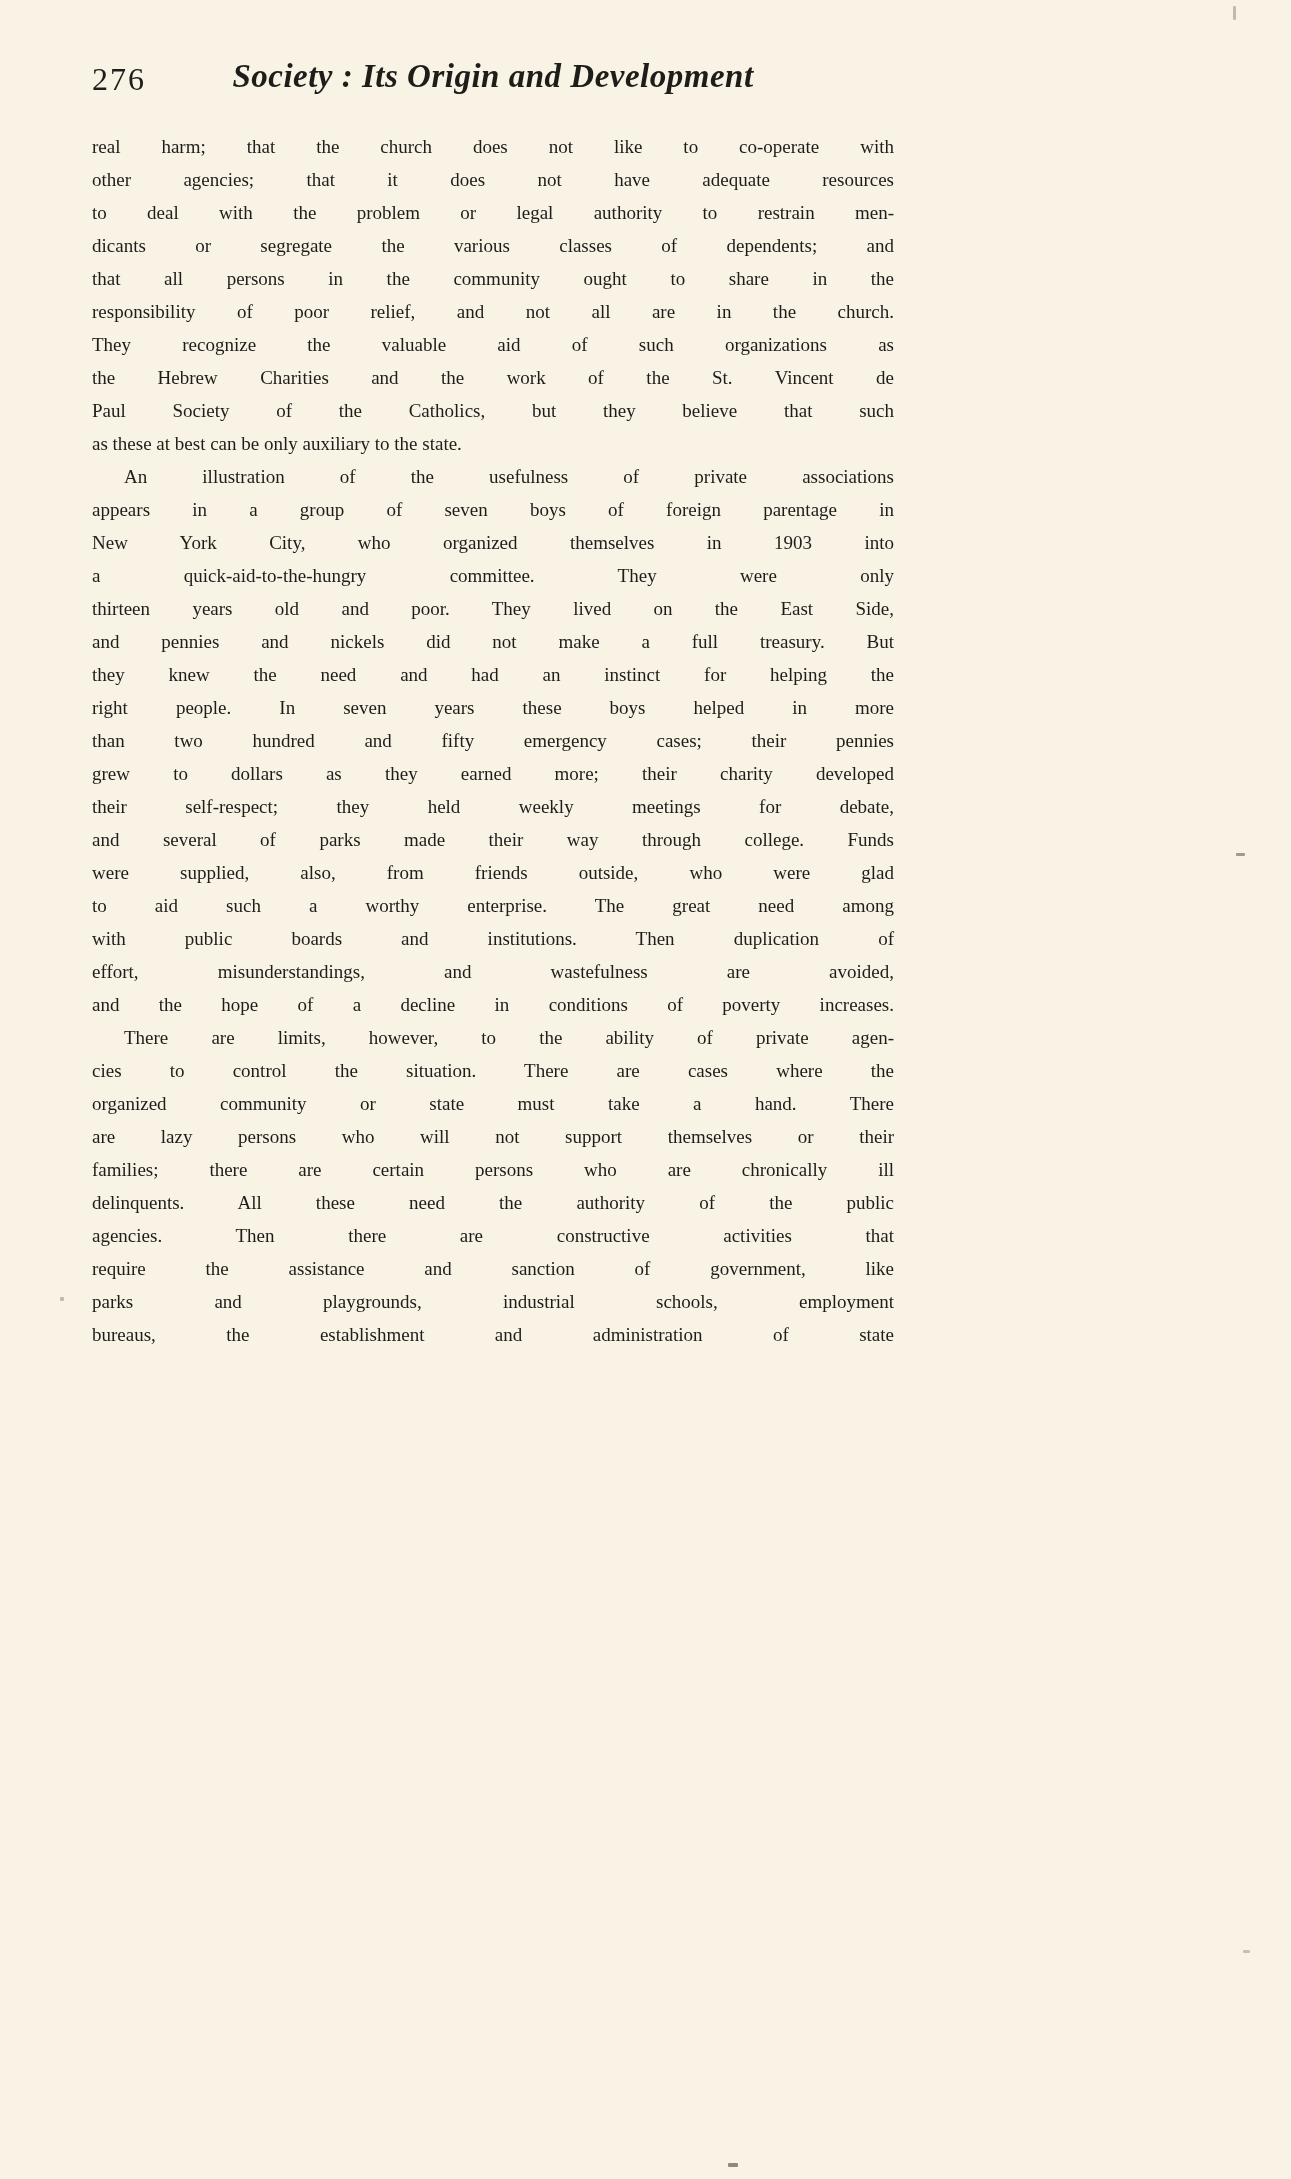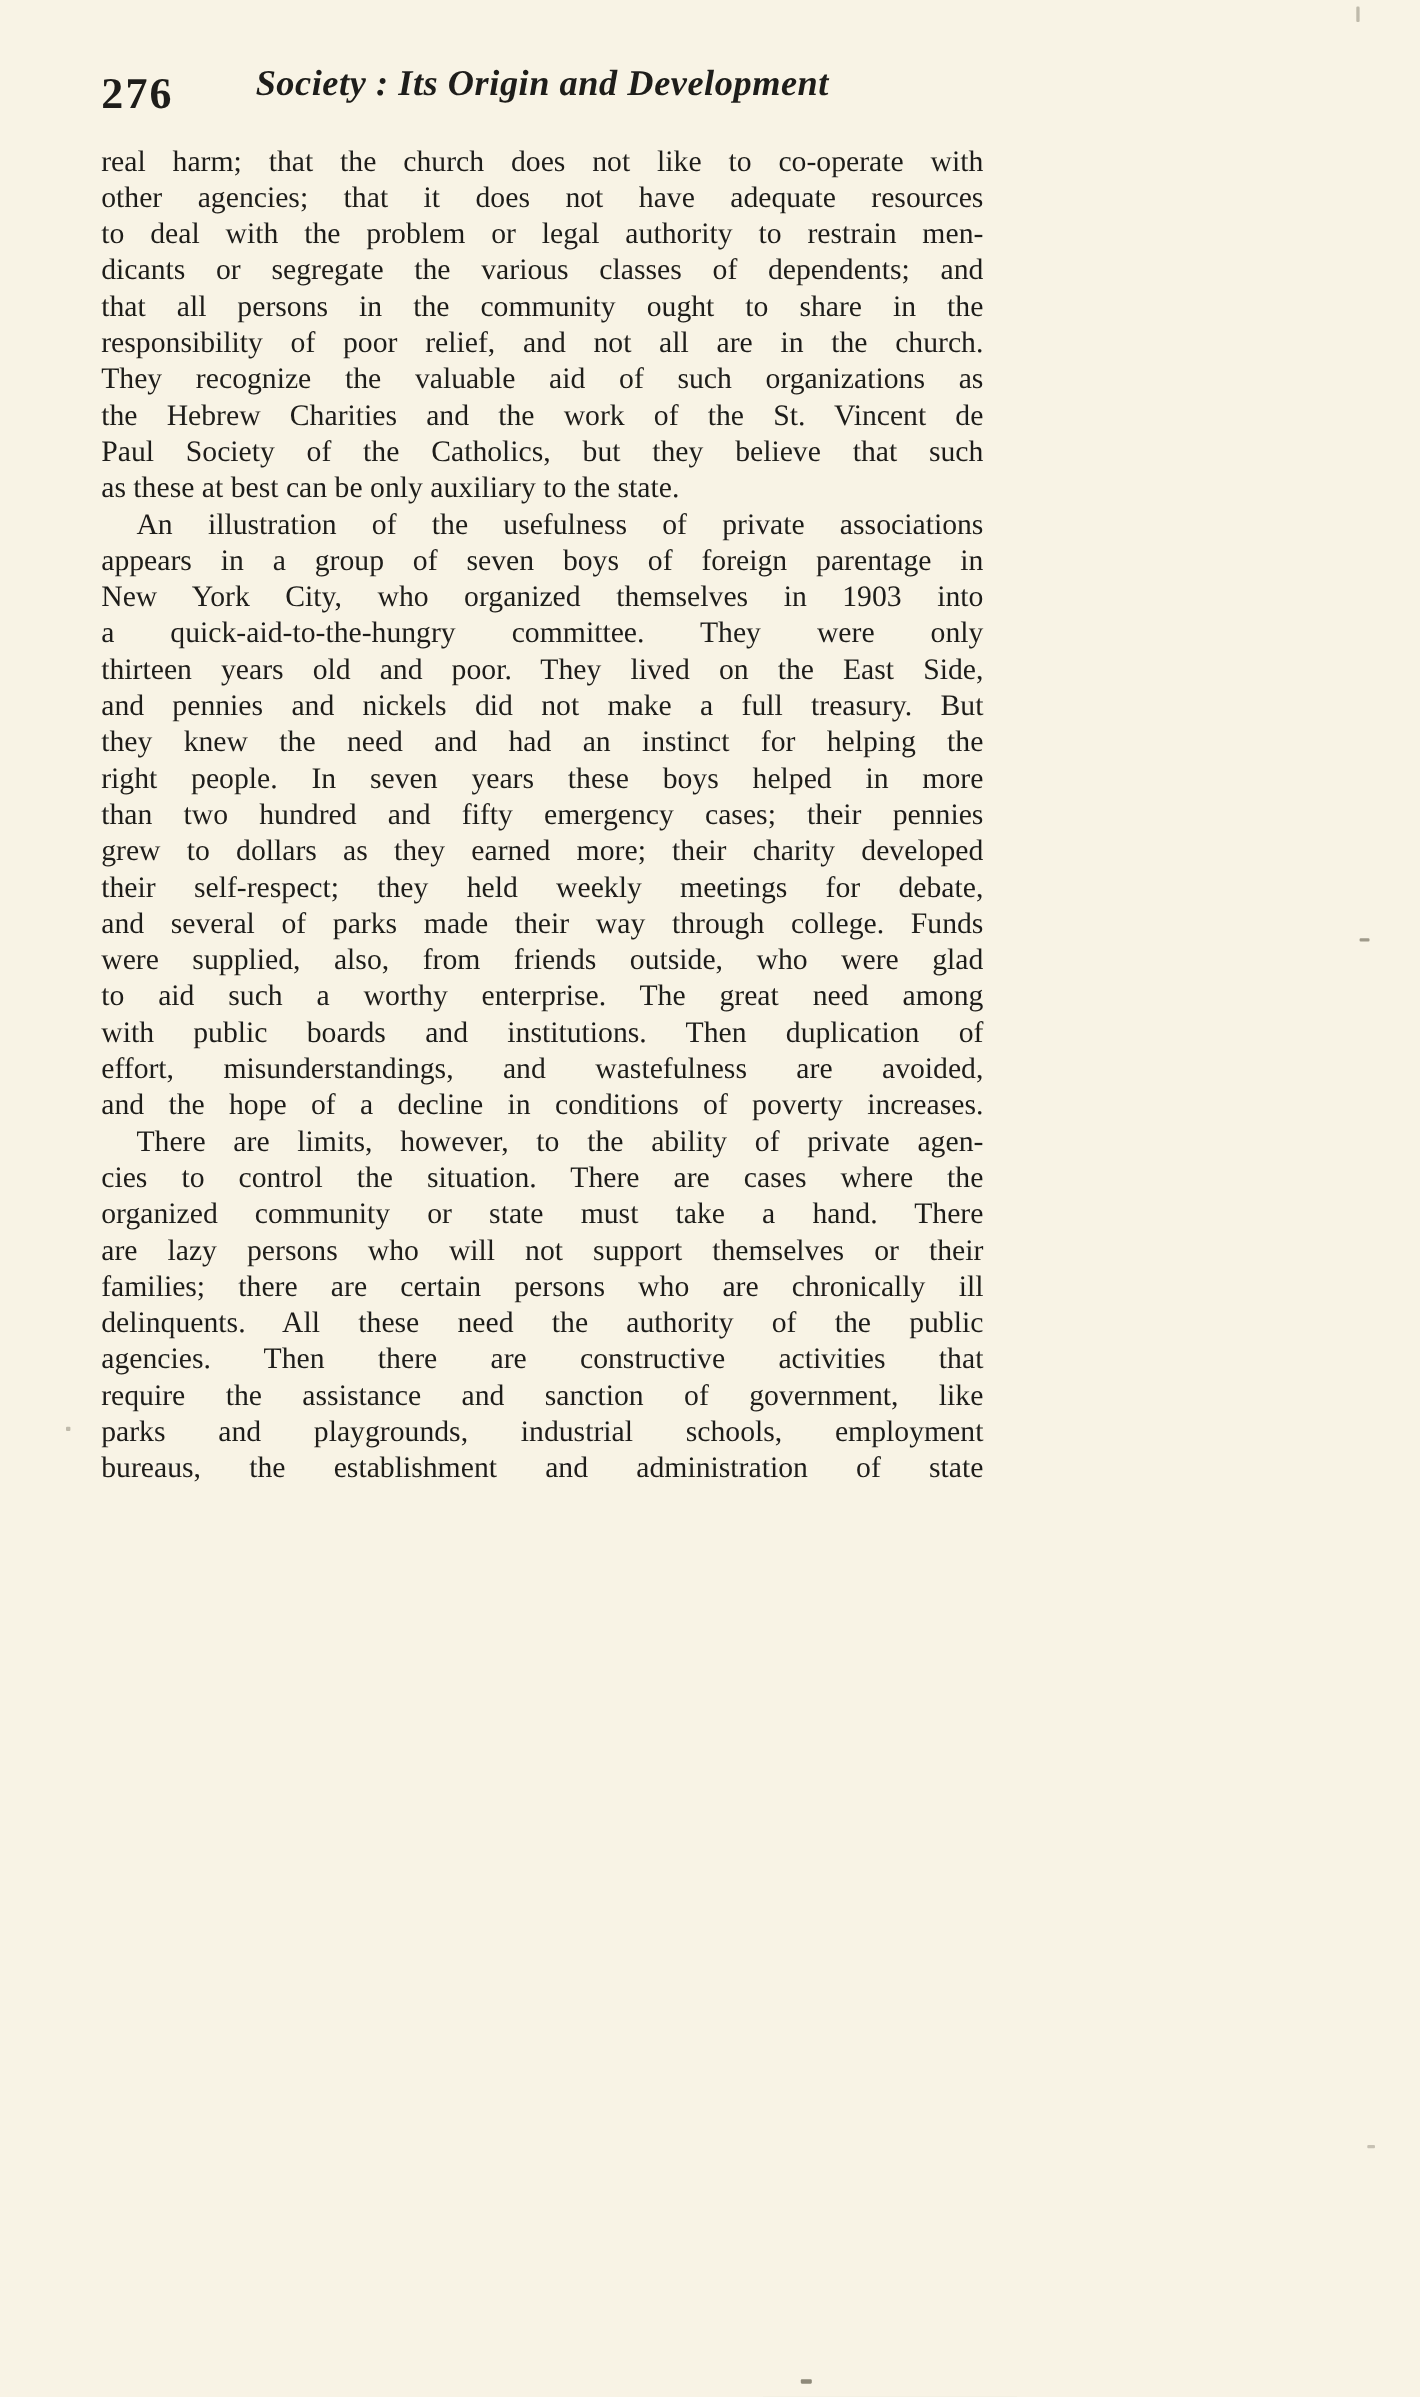--- a/index.html
+++ b/index.html
@@ -25,36 +25,35 @@
     }
     .running-head {
       position: relative;
       height: 48px;
       margin-bottom: 24px;
     }
     .page-number {
       position: absolute;
       left: 0;
       top: 3px;
-      font-size: 40px;
+      font-size: 32px;
       letter-spacing: 2px;
-      font-weight: bold;
     }
     .running-title {
       text-align: center;
       font-size: 33px;
       font-style: italic;
       font-weight: 700;
       letter-spacing: 0.5px;
     }
     .paragraph {
       margin: 0;
     }
     .line {
-      font-size: 27px;
+      font-size: 19px;
       line-height: 33px;
       text-align: justify;
       text-align-last: justify;
     }
     .line.flush {
       text-align-last: left;
     }
     .line.indent {
       text-indent: 32px;
     }

